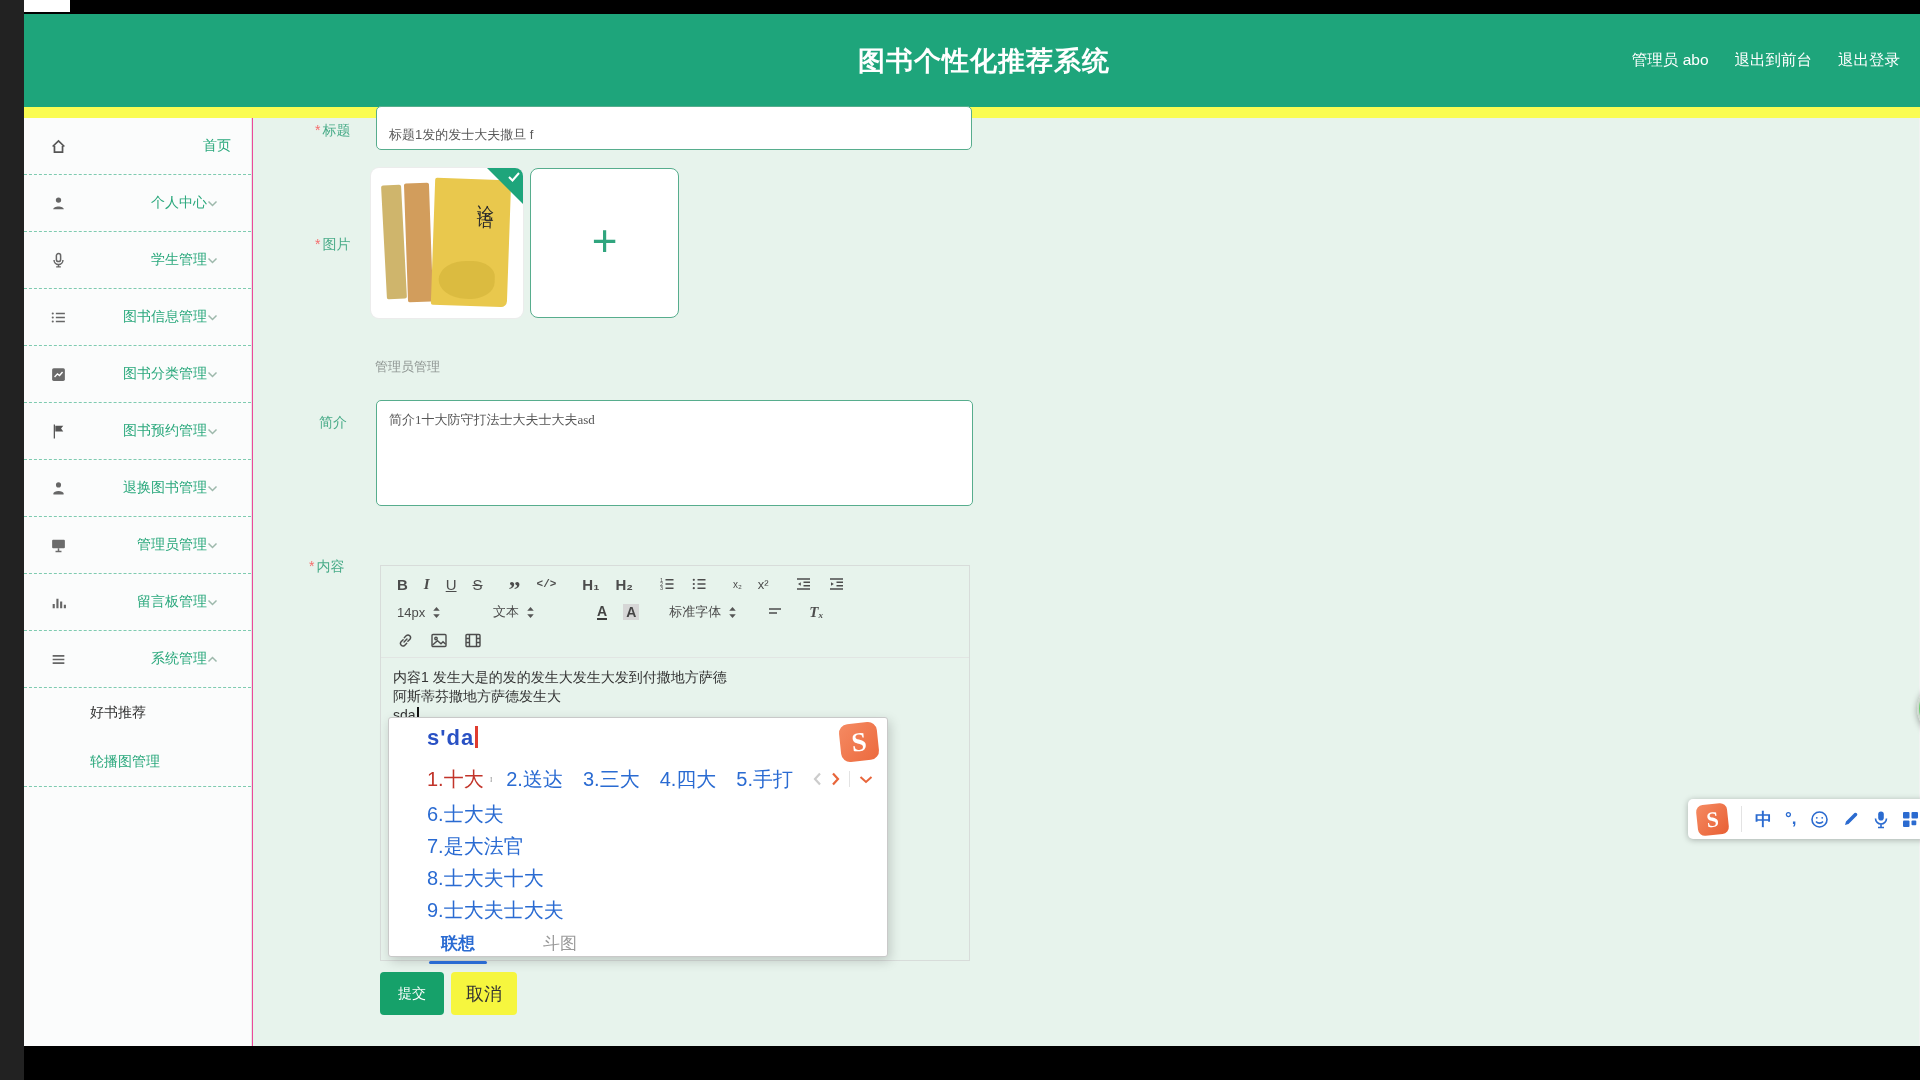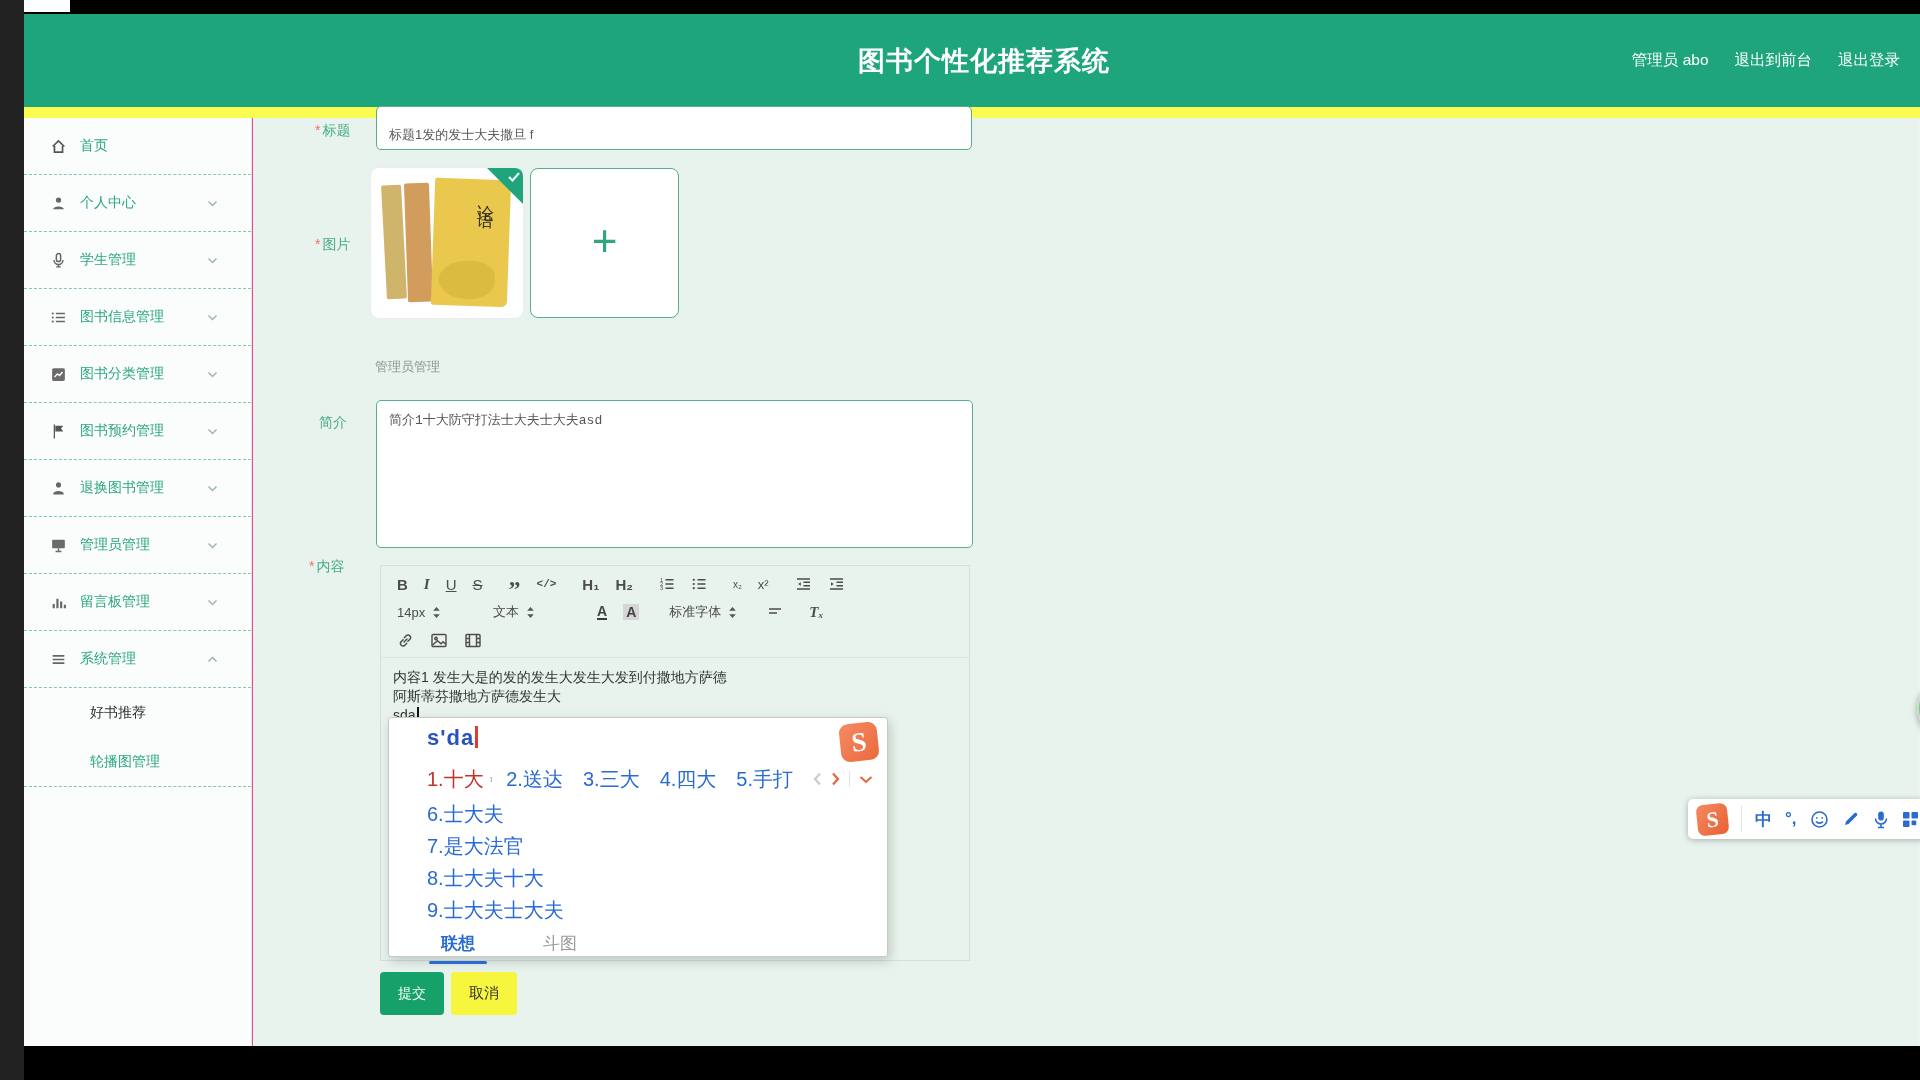--- a/index.html
+++ b/index.html
@@ -17,21 +17,21 @@
   .app-title{color:#fff;font-size:27px;font-weight:bold;letter-spacing:1px;}
   .appbar-right{position:absolute;right:44px;top:0;height:100%;display:flex;align-items:center;gap:26px;
                 color:#fff;font-size:15.5px;}
   .appbar-right .hlink{color:#fff;cursor:pointer;}
   .yellow-strip{position:absolute;left:0;top:107px;width:1920px;height:11px;background:var(--accent-yellow);}
 
   
   .sidebar{position:absolute;left:0;top:118px;width:228px;height:928px;background:#fbfcfc;
            border-right:1px solid #e4e7e5;box-sizing:border-box;}
   .side-item{height:57px;display:flex;align-items:center;padding:0 20px 0 26px;
-             border-bottom:1px dashed #7ecbb0;cursor:pointer;box-sizing:border-box;}
+             border-bottom:1px dashed #7ecbb0;cursor:pointer;box-sizing:border-box;text-align:right;}
   .side-item svg{flex:none;margin-right:13px;}
   .s-label{color:var(--sidebar-green);font-size:14px;flex:1;}
   .sub-item{height:49px;display:flex;align-items:center;padding-left:66px;font-size:14px;color:#333;cursor:pointer;}
   .sub-item.green{color:var(--sidebar-green);}
   .dashed-end{border-bottom:1px dashed #7ecbb0;}
 
   
   .main{position:absolute;left:229px;top:118px;width:1666px;height:928px;background:var(--main-bg);}
   .f-label{position:absolute;font-size:14px;color:#48ab88;white-space:nowrap;}
   .req{color:#f56c6c;margin-right:2px;}
@@ -52,22 +52,22 @@
         border-radius:52% 40% 46% 50%;opacity:.85;}
   .corner-badge{position:absolute;right:0;top:0;width:36px;height:36px;background:var(--header-green);
                 clip-path:polygon(0 0,100% 0,100% 100%);}
   .corner-badge svg{position:absolute;right:2px;top:3px;}
   .plus-box{position:absolute;left:277px;top:50px;width:149px;height:150px;background:#fff;border:1px solid #57ad8d;
             border-radius:8px;display:flex;align-items:center;justify-content:center;cursor:pointer;box-sizing:border-box;}
   .plus{font-size:44px;color:#30a57e;font-weight:200;line-height:1;margin-top:-4px;}
   .hint{position:absolute;left:122px;top:240px;font-size:13px;color:#8f9693;}
 
   
-  .intro{position:absolute;left:123px;top:282px;width:597px;height:148px;border:1px solid #57ad8d;border-radius:5px;
-         background:#fff;font-size:13px;color:#555;padding:10px 12px;box-sizing:border-box;font-family:Liberation Mono, monospace;
+  .intro{position:absolute;left:123px;top:282px;width:597px;height:106px;border:1px solid #57ad8d;border-radius:5px;
+         background:#fff;font-size:13px;color:#555;padding:10px 12px;box-sizing:border-box;font-family:Liberation Serif, serif;
          outline:none;resize:none;}
 
   
   .editor{position:absolute;left:127px;top:447px;width:590px;height:396px;border:1px solid #d8dcda;box-sizing:border-box;}
   .toolbar{padding:5px 8px 4px;border-bottom:1px solid #e2e5e3;}
   .tb-row{display:flex;align-items:center;height:26px;}
   .tb{border:none;background:none;padding:0 8px;font-size:15px;color:#4c4c4c;cursor:pointer;font-family:inherit;
       height:24px;display:flex;align-items:center;}
   .tb.bold{font-weight:bold;}
   .tb.italic{font-style:italic;font-family:"Liberation Serif","DejaVu Serif",serif;font-weight:bold;}
@@ -101,21 +101,21 @@
   .ime-tabs{display:flex;gap:44px;padding:4px 16px 0;align-items:flex-start;}
   .ime-tab{font-size:17px;position:relative;padding:2px 12px 9px;cursor:pointer;}
   .ime-tab.active{color:var(--ime-blue);font-weight:bold;}
   .ime-tab.active::after{content:"";position:absolute;left:0;right:0;bottom:0;height:3px;background:var(--ime-blue);border-radius:2px;}
   .ime-tab.inactive{color:#9a9a9a;}
 
   
   .submit-btn{position:absolute;left:127px;top:854px;width:64px;height:43px;background:var(--submit-green);
               color:#fff;border:none;border-radius:4px;font-size:14px;cursor:pointer;font-family:inherit;}
   .cancel-btn{position:absolute;left:198px;top:854px;width:66px;height:43px;background:var(--cancel-yellow);
-              color:#333;border:none;border-radius:4px;font-size:15px;cursor:pointer;font-family:inherit;}
+              color:#333;border:none;border-radius:4px;font-size:18px;cursor:pointer;font-family:inherit;}
 
   
   .scroll-track{position:absolute;left:1895px;top:118px;width:25px;height:928px;background:#f2f2f2;}
   .scroll-thumb{position:absolute;left:6px;top:14px;width:14px;height:270px;background:#bdbdbd;border-radius:3px;}
   .scroll-arrow{position:absolute;left:7px;bottom:8px;width:0;height:0;border:6px solid transparent;border-top-color:#9a9a9a;}
 
   
   .sg-bar{position:absolute;left:1664px;top:799px;width:248px;height:40px;background:#fff;border-radius:5px;
           box-shadow:0 1px 6px rgba(0,0,0,.28);display:flex;align-items:center;padding:0 9px;gap:13px;
           box-sizing:border-box;z-index:6;}

